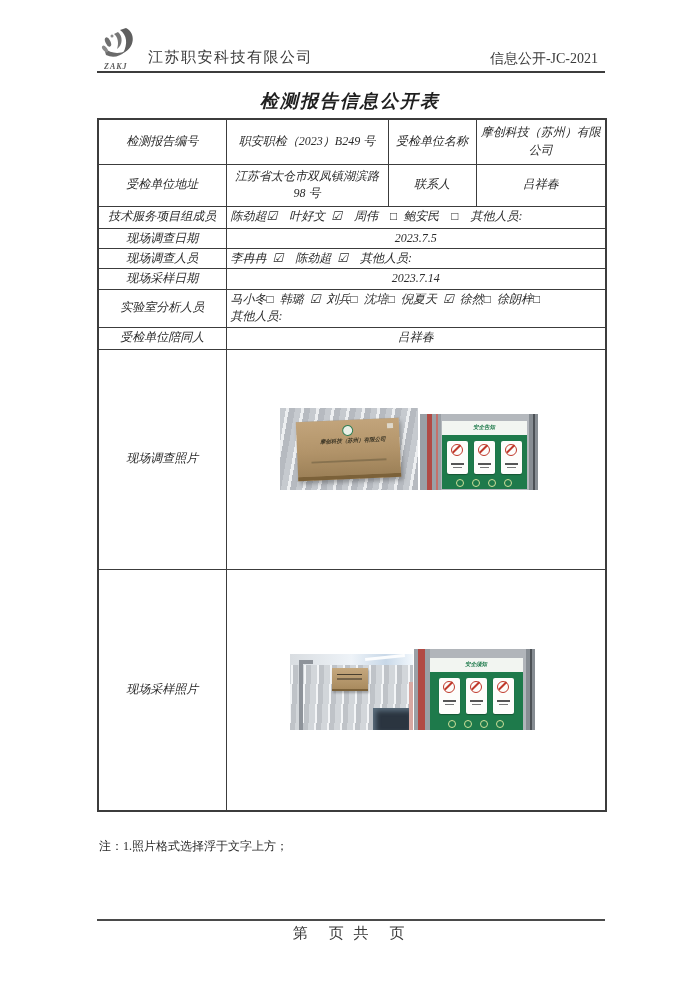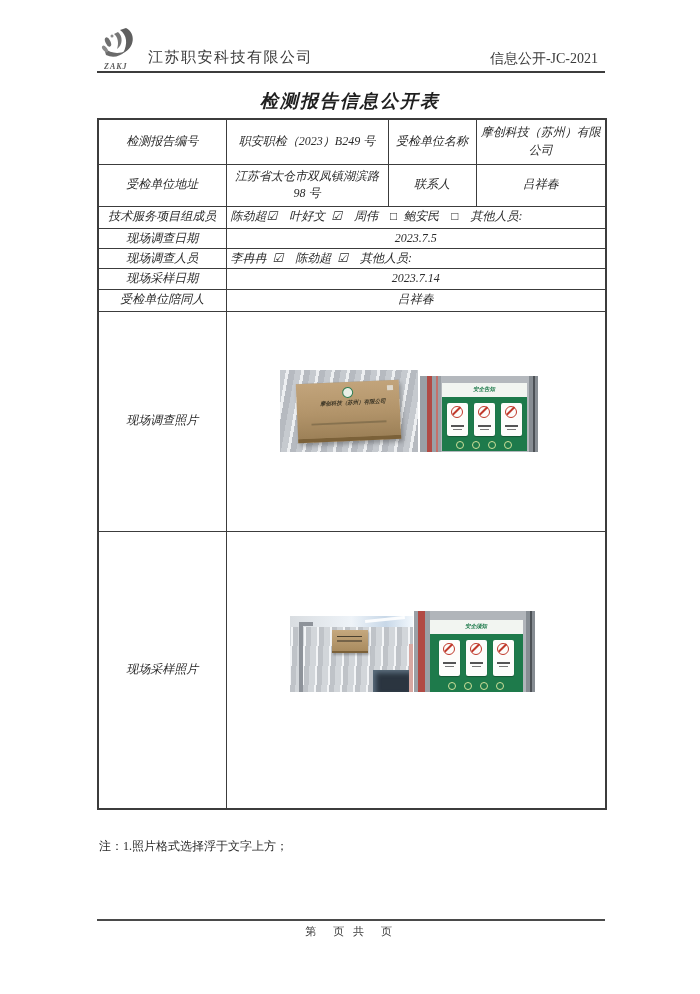--- a/index.html
+++ b/index.html
@@ -22,21 +22,21 @@
   table.form td{border:1px solid #3c3c3c;padding:1px 4px;vertical-align:middle;
                 overflow:hidden;line-height:1.45;}
   td.lbl{text-align:center;}
   td.val{text-align:center;}
   td.chk{text-align:left;padding-left:7px;word-spacing:3px;}
   td.photocell{position:relative;padding:0;}
   
   .note{position:absolute;left:99px;top:838px;font-size:12px;color:#2b2b2b;}
   .frule{position:absolute;left:97px;width:508px;top:919px;height:2px;background:#4a4a4a;}
   .footer{position:absolute;left:0;top:924px;width:700px;text-align:center;
-          font-size:11px;color:#3a3a3a;letter-spacing:3px;}
+          font-size:15px;color:#3a3a3a;letter-spacing:3px;}
   
   .photo{position:absolute;overflow:hidden;}
   .tiny{display:inline-block;font-size:10px;transform:scale(0.55);transform-origin:center top;white-space:nowrap;}
   
   .photoA{width:138px;height:82px;
     background:repeating-linear-gradient(100deg,#c6cacf 0 6px,#edeff1 6px 9px,#b6bac0 9px 15px);}
   .plaqueA{position:absolute;left:17px;top:12px;width:103px;height:55px;
     background:linear-gradient(180deg,#c2a47b 0%,#b2946a 55%,#9d8158 100%);
     border-bottom:4px solid #7b6139;transform:rotate(-2.5deg);
     box-shadow:2px 3px 4px rgba(40,40,40,.35);text-align:center;}
@@ -139,20 +139,27 @@
       <td class="val" colspan="3">2023.7.5</td>
     </tr>
     <tr style="height:20px">
       <td class="lbl">现场调查人员</td>
       <td class="chk" colspan="3">李冉冉 ☑　陈劲超 ☑　其他人员:</td>
     </tr>
     <tr style="height:20px">
       <td class="lbl">现场采样日期</td>
       <td class="val" colspan="3">2023.7.14</td>
     </tr>
+    <tr style="height:38px">
+      <td class="lbl">实验室分析人员</td>
+      <td class="chk" colspan="3">
+        <span>马小冬□ 韩璐 ☑ 刘兵□ 沈培□ 倪夏天 ☑ 徐然□ 徐朗梓□</span><br>
+        <span>其他人员:</span>
+      </td>
+    </tr>
     <tr style="height:22px">
       <td class="lbl">受检单位陪同人</td>
       <td class="val" colspan="3">吕祥春</td>
     </tr>
 
     <tr style="height:220px">
       <td class="lbl">现场调查照片</td>
       <td class="photocell" colspan="3">
         <div class="photo photoA" style="left:53px;top:58px;">
           <div class="plaqueA">
@@ -184,21 +191,21 @@
                   </div>
             </div>
           </div>
           <div class="gwall-r">
                 <i></i>
               </div>
         </div>
       </td>
     </tr>
 
-    <tr style="height:278px">
+    <tr style="height:242px">
       <td class="lbl">现场采样照片</td>
       <td class="photocell" colspan="3">
         <div class="photo photoC" style="left:63px;top:84px;">
           <div class="ribsC"></div>
           <div class="skyC"></div>
           <div class="streakC"></div>
           <div class="pipeC">
                 <i></i>
               </div>
           <div class="plaqueC">

